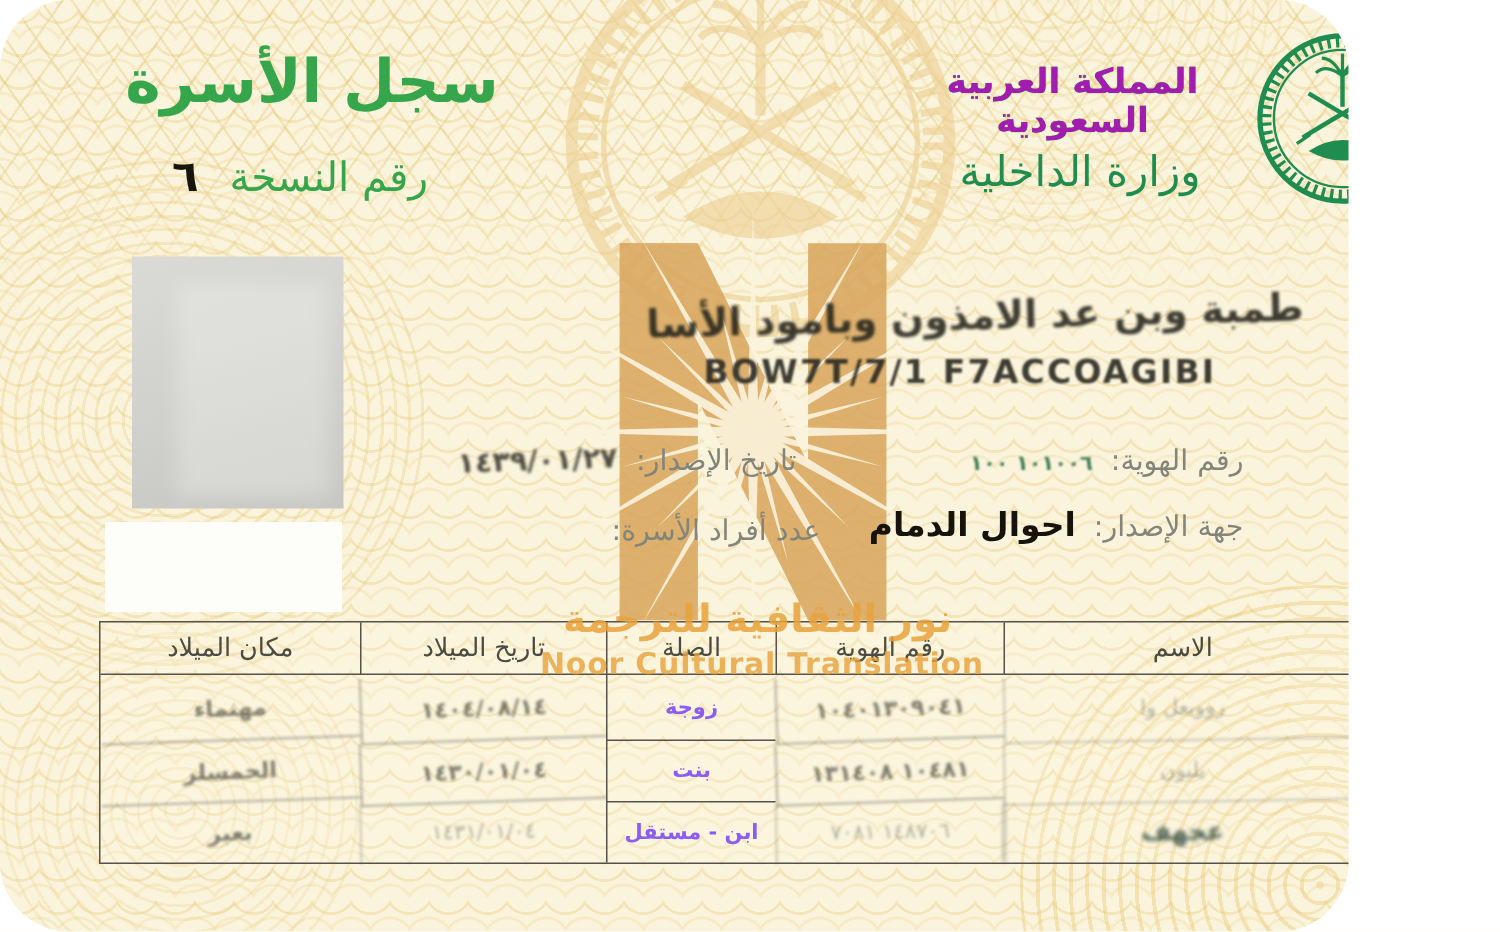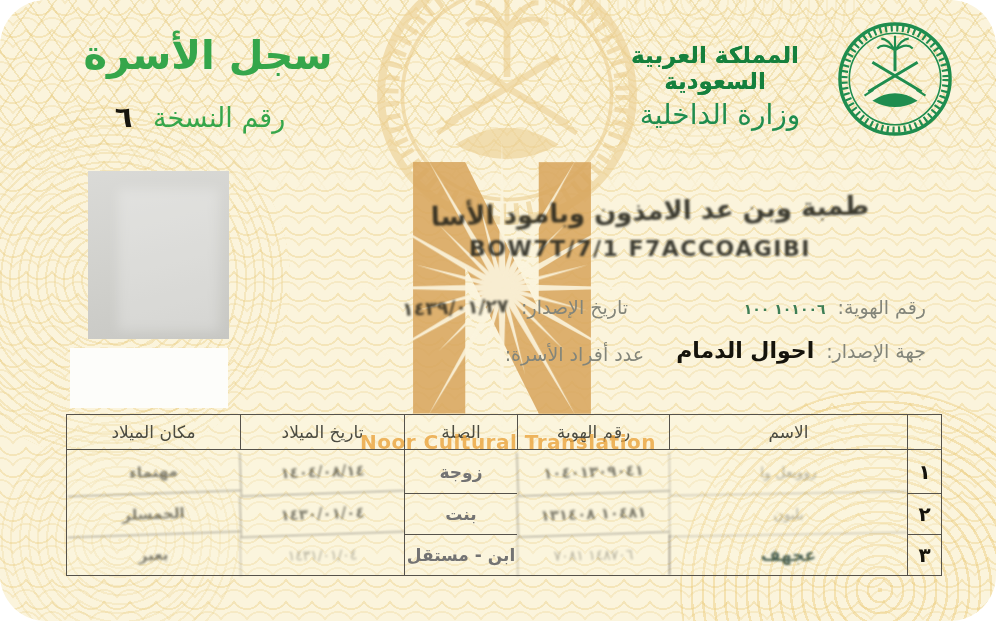--- a/index.html
+++ b/index.html
@@ -1,17 +1,17 @@
 <!DOCTYPE html>
 <html lang="ar"><head>
 <meta charset="utf-8">
 <style>
   html,body{margin:0;padding:0;background:#ffffff;}
   body{width:1000px;height:621px;font-family:"DejaVu Sans",sans-serif;}
-  .card{position:relative;width:996px;height:621px;border-radius:46px;overflow:hidden;
+  .card{position:relative;width:899px;height:621px;border-radius:46px;overflow:hidden;
         background:#fbf4dc;}
   
   .scales{position:absolute;inset:0;
     background-image:
       radial-gradient(circle at 50% 0, transparent 55%, rgba(236,210,140,.45) 56% 62%, transparent 63%),
       radial-gradient(circle at 50% 100%, transparent 55%, rgba(236,210,140,.30) 56% 62%, transparent 63%);
     background-size:26px 22px,26px 22px;background-position:0 0,13px 11px;}
   .lattice{position:absolute;left:0;top:0;right:0;height:200px;
     background-image:
       repeating-linear-gradient(55deg, rgba(228,198,118,.35) 0 1.6px, transparent 1.6px 17px),
@@ -33,21 +33,21 @@
   .wm-en{position:absolute;left:358px;top:430px;width:300px;text-align:center;
          font-size:20px;font-weight:bold;color:#e9a23b;opacity:.8;z-index:6;letter-spacing:.5px;}
 
   
   .title{position:absolute;left:78px;top:32px;width:260px;text-align:center;
          font-size:40px;font-weight:bold;color:#35a64b;z-index:3;}
   .copyline{position:absolute;left:70px;top:100px;width:260px;text-align:center;direction:rtl;
          font-size:27px;color:#35a64b;z-index:3;}
   .copyline b{color:#17150e;font-size:29px;padding-right:12px;}
   .kingdom{position:absolute;left:580px;top:42px;width:270px;text-align:center;direction:rtl;
-         font-size:23px;font-weight:bold;color:#15803d;z-index:3;text-shadow:0 0 .6px #1e8a4d;}
+         font-size:23px;font-weight:bold;color:#a21caf;z-index:3;text-shadow:0 0 .6px #1e8a4d;}
   .ministry{position:absolute;left:600px;top:98px;width:240px;text-align:center;direction:rtl;
          font-size:28px;font-weight:normal;color:#1f8d4f;z-index:3;}
   .emblem{position:absolute;left:836px;top:20px;width:118px;height:118px;color:#1f8d4f;z-index:3;}
 
   
   .photo{position:absolute;left:88px;top:171px;width:141px;height:168px;z-index:2;
          background:linear-gradient(165deg,#dadad7 0%,#d0d0cc 55%,#c7c7c3 100%);}
   .photo-inner{position:absolute;inset:18px 10px 8px 30px;background:rgba(255,255,255,.25);filter:blur(6px);}
   .sigband{position:absolute;left:70px;top:348px;width:158px;height:60px;background:#fdfdfa;z-index:2;}
 
@@ -70,21 +70,21 @@
 
   
   .ftable{position:absolute;left:66px;top:414px;width:874px;height:160px;z-index:5;direction:rtl;
         display:grid;grid-template-columns:34px 238px 152px 113px 164px 173px;
         grid-template-rows:35px 44px 41px 40px;border:1.5px solid #55524b;background:rgba(252,246,224,.25);}
   .ftable>div{border-left:1.3px solid #55524b;border-bottom:1.3px solid #55524b;
         display:flex;align-items:center;justify-content:center;overflow:hidden;}
   .ftable>div:nth-child(6n){border-left:none;}
   .ftable>div:nth-child(n+19){border-bottom:none;}
   .th{font-size:17px;color:#4b4b41;}
-  .rel{font-size:17px;font-weight:bold;color:#737373;}
+  .rel{font-size:14px;font-weight:bold;color:#8b5cf6;}
   .rownum{font-size:20px;font-weight:bold;color:#15130c;}
   .scrib{font-size:15px;font-weight:bold;color:#2c2c22;filter:blur(1px);opacity:.6;transform:rotate(-2deg);}
   .scrib-faint{font-size:14px;color:#3c3c30;filter:blur(1.1px);opacity:.38;transform:rotate(-1deg);}
   .scrib-dark{font-size:17px;font-weight:bold;color:#2f4a3e;filter:blur(1.3px);opacity:.85;}
 </style>
 </head>
 <body>
 
 <div class="card">
 
@@ -176,20 +176,21 @@
     <span class="fvalue-bold">احوال الدمام</span>
   </div>
   <div class="fline l-date">
     <span class="flabel">تاريخ الإصدار:</span>
     <span class="fvalue-scrib">١٤٣٩/٠١/٢٧</span>
   </div>
   <div class="fline l-count">
     <span class="flabel">عدد أفراد الأسرة:</span>
   </div>
 
+  <div class="wm-ar">نور الثقافية للترجمة</div>
   <div class="wm-en">Noor Cultural Translation</div>
 
   <div class="ftable">
     <div class="th"></div>
     <div class="th">الاسم</div>
     <div class="th">رقم الهوية</div>
     <div class="th">الصلة</div>
     <div class="th">تاريخ الميلاد</div>
     <div class="th">مكان الميلاد</div>
 

